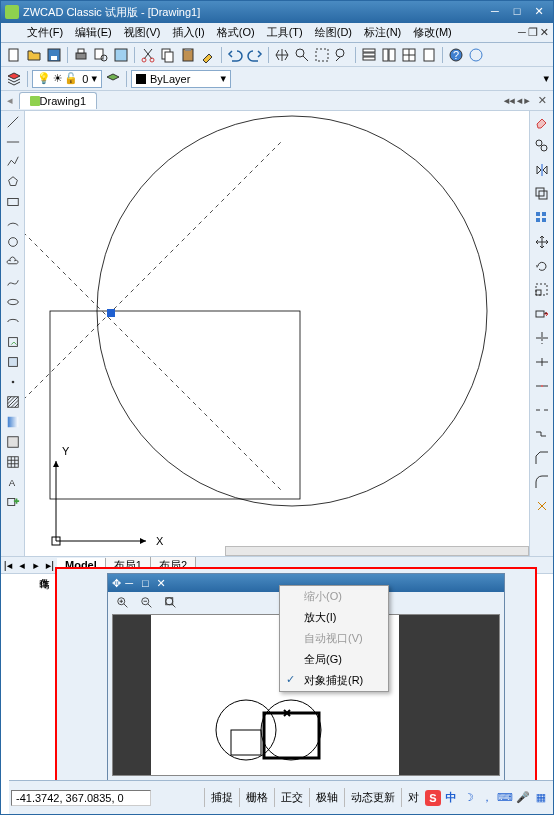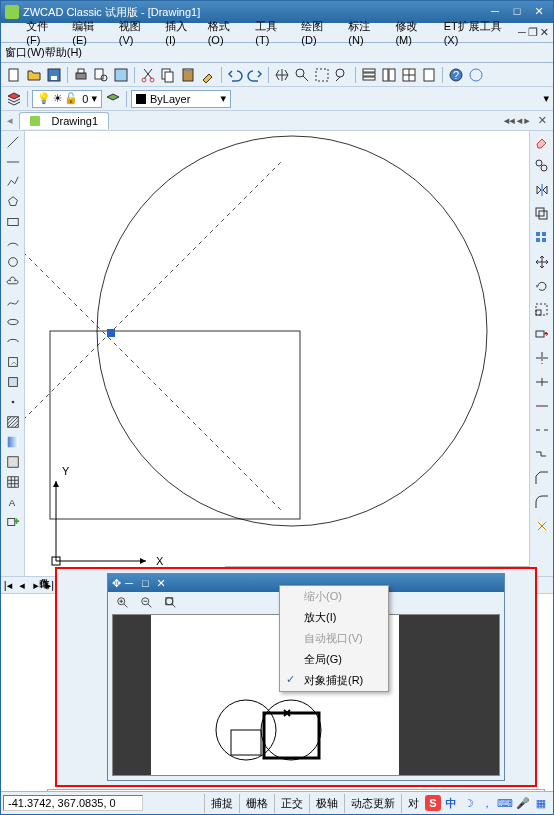--- a/index.html
+++ b/index.html
@@ -18,21 +18,21 @@
 .menubar2 { height: 20px; background: #e8f0f8; display: flex; align-items: center; padding: 0 4px; border-bottom: 1px solid #a0b8d0; }
 
 
 .toolbar { height: 24px; background: #e8f0f8; display: flex; align-items: center; padding: 2px 4px; gap: 2px; border-bottom: 1px solid #c0d0e0; }
 .tb-btn { width: 18px; height: 18px; display: flex; align-items: center; justify-content: center; cursor: pointer; border: 1px solid transparent; }
 .tb-sep { width: 1px; height: 16px; background: #a0b8d0; margin: 0 2px; }
 .layer-combo { display: flex; align-items: center; border: 1px solid #88aacc; background: #fff; height: 18px; padding: 0 4px; min-width: 70px; }
 
 
 .doctab-row { height: 20px; background: #e8f0f8; display: flex; align-items: center; padding: 0 6px; border-bottom: 1px solid #c0d0e0; }
-.doctab { background: #fff; border: 1px solid #a0b8d0; border-bottom: none; padding: 2px 10px; border-radius: 3px 3px 0 0; display: flex; align-items: center; gap: 12px; }
+.doctab { background: #fff; border: 1px solid #a0b8d0; border-bottom: none; padding: 2px 10px; border-radius: 3px 3px 0 0; display: flex; align-items: center; gap: 0; }
 .doctab .dic { width: 10px; height: 10px; background: #8fd14f; border-radius: 1px; }
 .doctab-row .nav-ar { margin-left: auto; display: flex; gap: 2px; font-size: 9px; color: #555; }
 
 
 .main-area { position: relative; height: 445px; display: flex; }
 .left-tb { width: 24px; background: #e8f0f8; display: flex; flex-direction: column; align-items: center; padding-top: 2px; gap: 2px; border-right: 1px solid #c0d0e0; }
 .left-tb .tb-btn svg { width: 14px; height: 14px; }
 .right-tb { width: 24px; background: #e8f0f8; display: flex; flex-direction: column; align-items: center; padding-top: 2px; gap: 6px; border-left: 1px solid #c0d0e0; }
 .right-tb .tb-btn { width: 18px; height: 18px; }
 .canvas { flex: 1; background: #fff; position: relative; overflow: hidden; }
@@ -56,21 +56,21 @@
 
 .ctx-menu { position: absolute; top: 584px; left: 278px; width: 110px; background: #f4f4f4; border: 1px solid #999; box-shadow: 2px 2px 4px rgba(0,0,0,0.3); z-index: 100; }
 .ctx-item { padding: 3px 8px 3px 24px; position: relative; cursor: pointer; }
 .ctx-item.disabled { color: #999; cursor: default; }
 .ctx-item .chk { position: absolute; left: 6px; top: 3px; color: #2968a3; }
 
 
 .cmdline { height: 18px; background: #fff; border-top: 1px solid #aaa; display: flex; align-items: center; padding: 0 4px; margin: 2px 8px 0 38px; font-size: 10px; }
 
 
-.statusbar { position: absolute; bottom: 0; left: 0; right: 0; height: 23px; background: #e8f0f8; border-top: 1px solid #a0b8d0; display: flex; align-items: center; font-size: 10px; }
+.statusbar { position: absolute; bottom: 0; left: 8px; right: 0; height: 34px; background: #e8f0f8; border-top: 1px solid #a0b8d0; display: flex; align-items: center; font-size: 10px; }
 .statusbar .coords { width: 140px; padding: 0 4px; border: 1px inset #ccc; background: #fff; height: 16px; line-height: 14px; margin-left: 2px; }
 .statusbar .sbtn { padding: 2px 6px; border-left: 1px solid #bbb; cursor: pointer; }
 .statusbar .ime { margin-left: auto; display: flex; gap: 2px; padding-right: 4px; }
 .ime-ic { width: 16px; height: 16px; display: inline-flex; align-items: center; justify-content: center; }
 
 .root { position: relative; width: 554px; height: 815px; border: 1px solid #2968a3; }
 </style>
 </head>
 <body>
 
@@ -90,32 +90,27 @@
   <span class="app-icon" style="width:12px;height:12px;margin-right:4px"></span>
   <span class="mi">文件(F)</span>
   <span class="mi">编辑(E)</span>
   <span class="mi">视图(V)</span>
   <span class="mi">插入(I)</span>
   <span class="mi">格式(O)</span>
   <span class="mi">工具(T)</span>
   <span class="mi">绘图(D)</span>
   <span class="mi">标注(N)</span>
   <span class="mi">修改(M)</span>
-  <span class="mi">ET扩展工具(X)</span>
   <span style="margin-left:auto;display:flex;gap:2px;color:#555">
     <span class="win-btn" style="color:#333">─</span>
     <span class="win-btn" style="color:#333">❐</span>
     <span class="win-btn" style="color:#333">✕</span>
   </span>
 </div>
 
-<div class="menubar2">
-  <span class="mi">窗口(W)</span>
-  <span class="mi">帮助(H)</span>
-</div>
 
 <div class="toolbar">
   <div class="tb-btn">
         <svg viewBox="0 0 16 16">
           <rect x="3" y="2" width="9" height="12" fill="#fff" stroke="#333"></rect>
         </svg>
       </div>
   <div class="tb-btn">
         <svg viewBox="0 0 16 16">
           <path d="M2 4h4l1 2h7v7H2z" fill="#f0c040" stroke="#333"></path>

